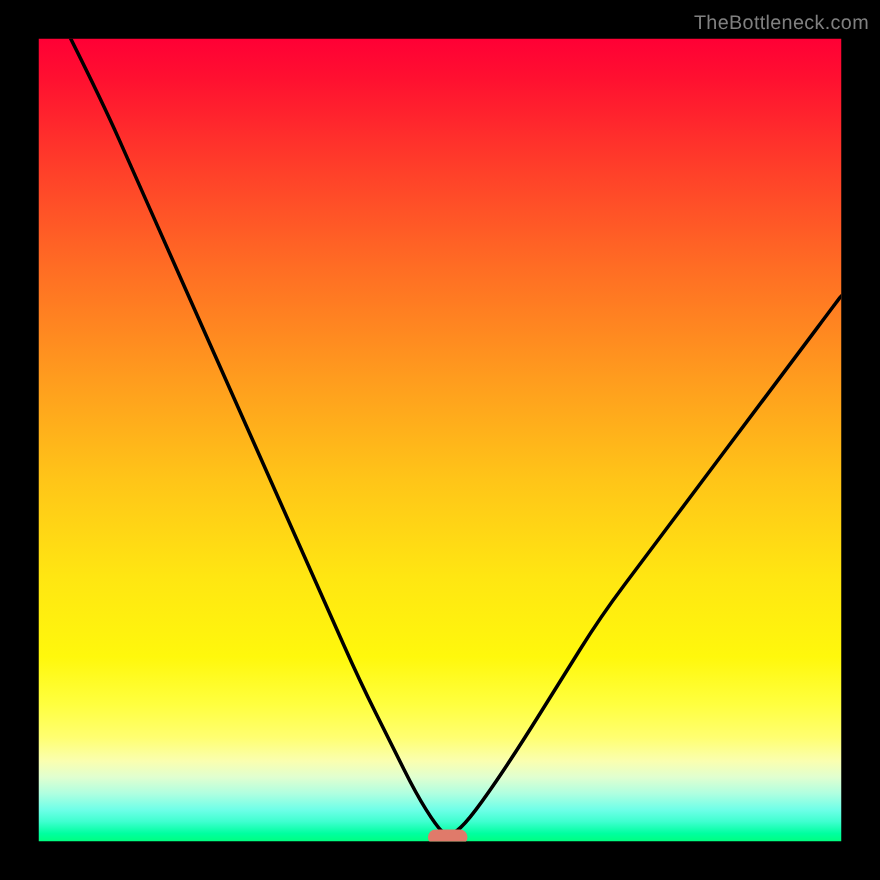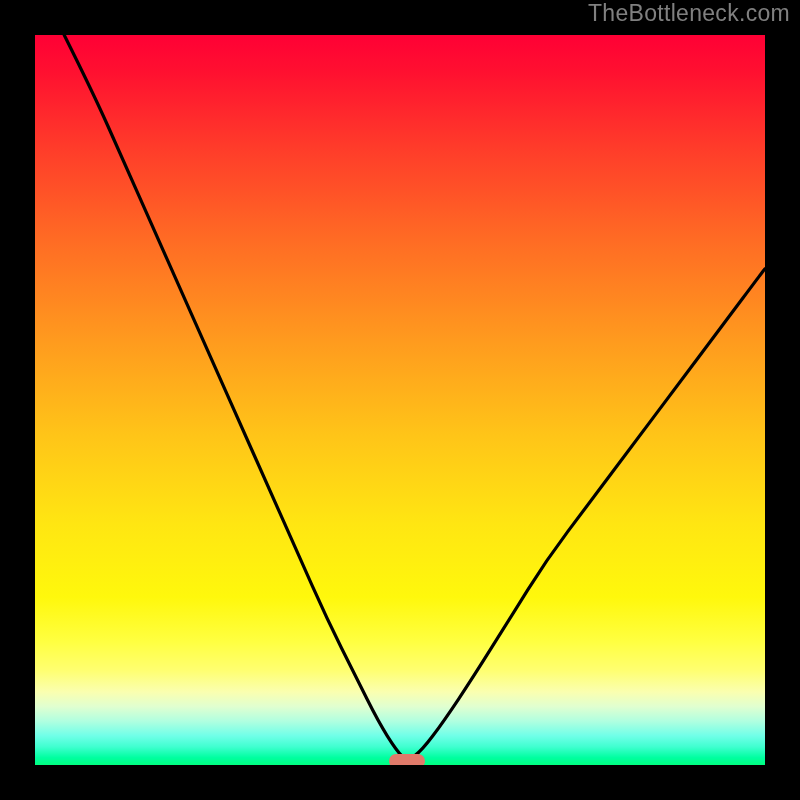--- a/index.html
+++ b/index.html
@@ -12,24 +12,24 @@
     font-family: Arial, Helvetica, sans-serif;
   }
   .frame {
     position: relative;
     width: 800px;
     height: 800px;
     background: #000;
   }
   .watermark {
     position: absolute;
-    top: 0;
+    top: 10px;
     right: 10px;
     color: #808080;
-    font-size: 23px;
+    font-size: 18px;
     font-weight: 500;
     letter-spacing: 0.3px;
     z-index: 10;
   }
   .plot-area {
     position: absolute;
     left: 35px;
     top: 35px;
     width: 730px;
     height: 730px;

